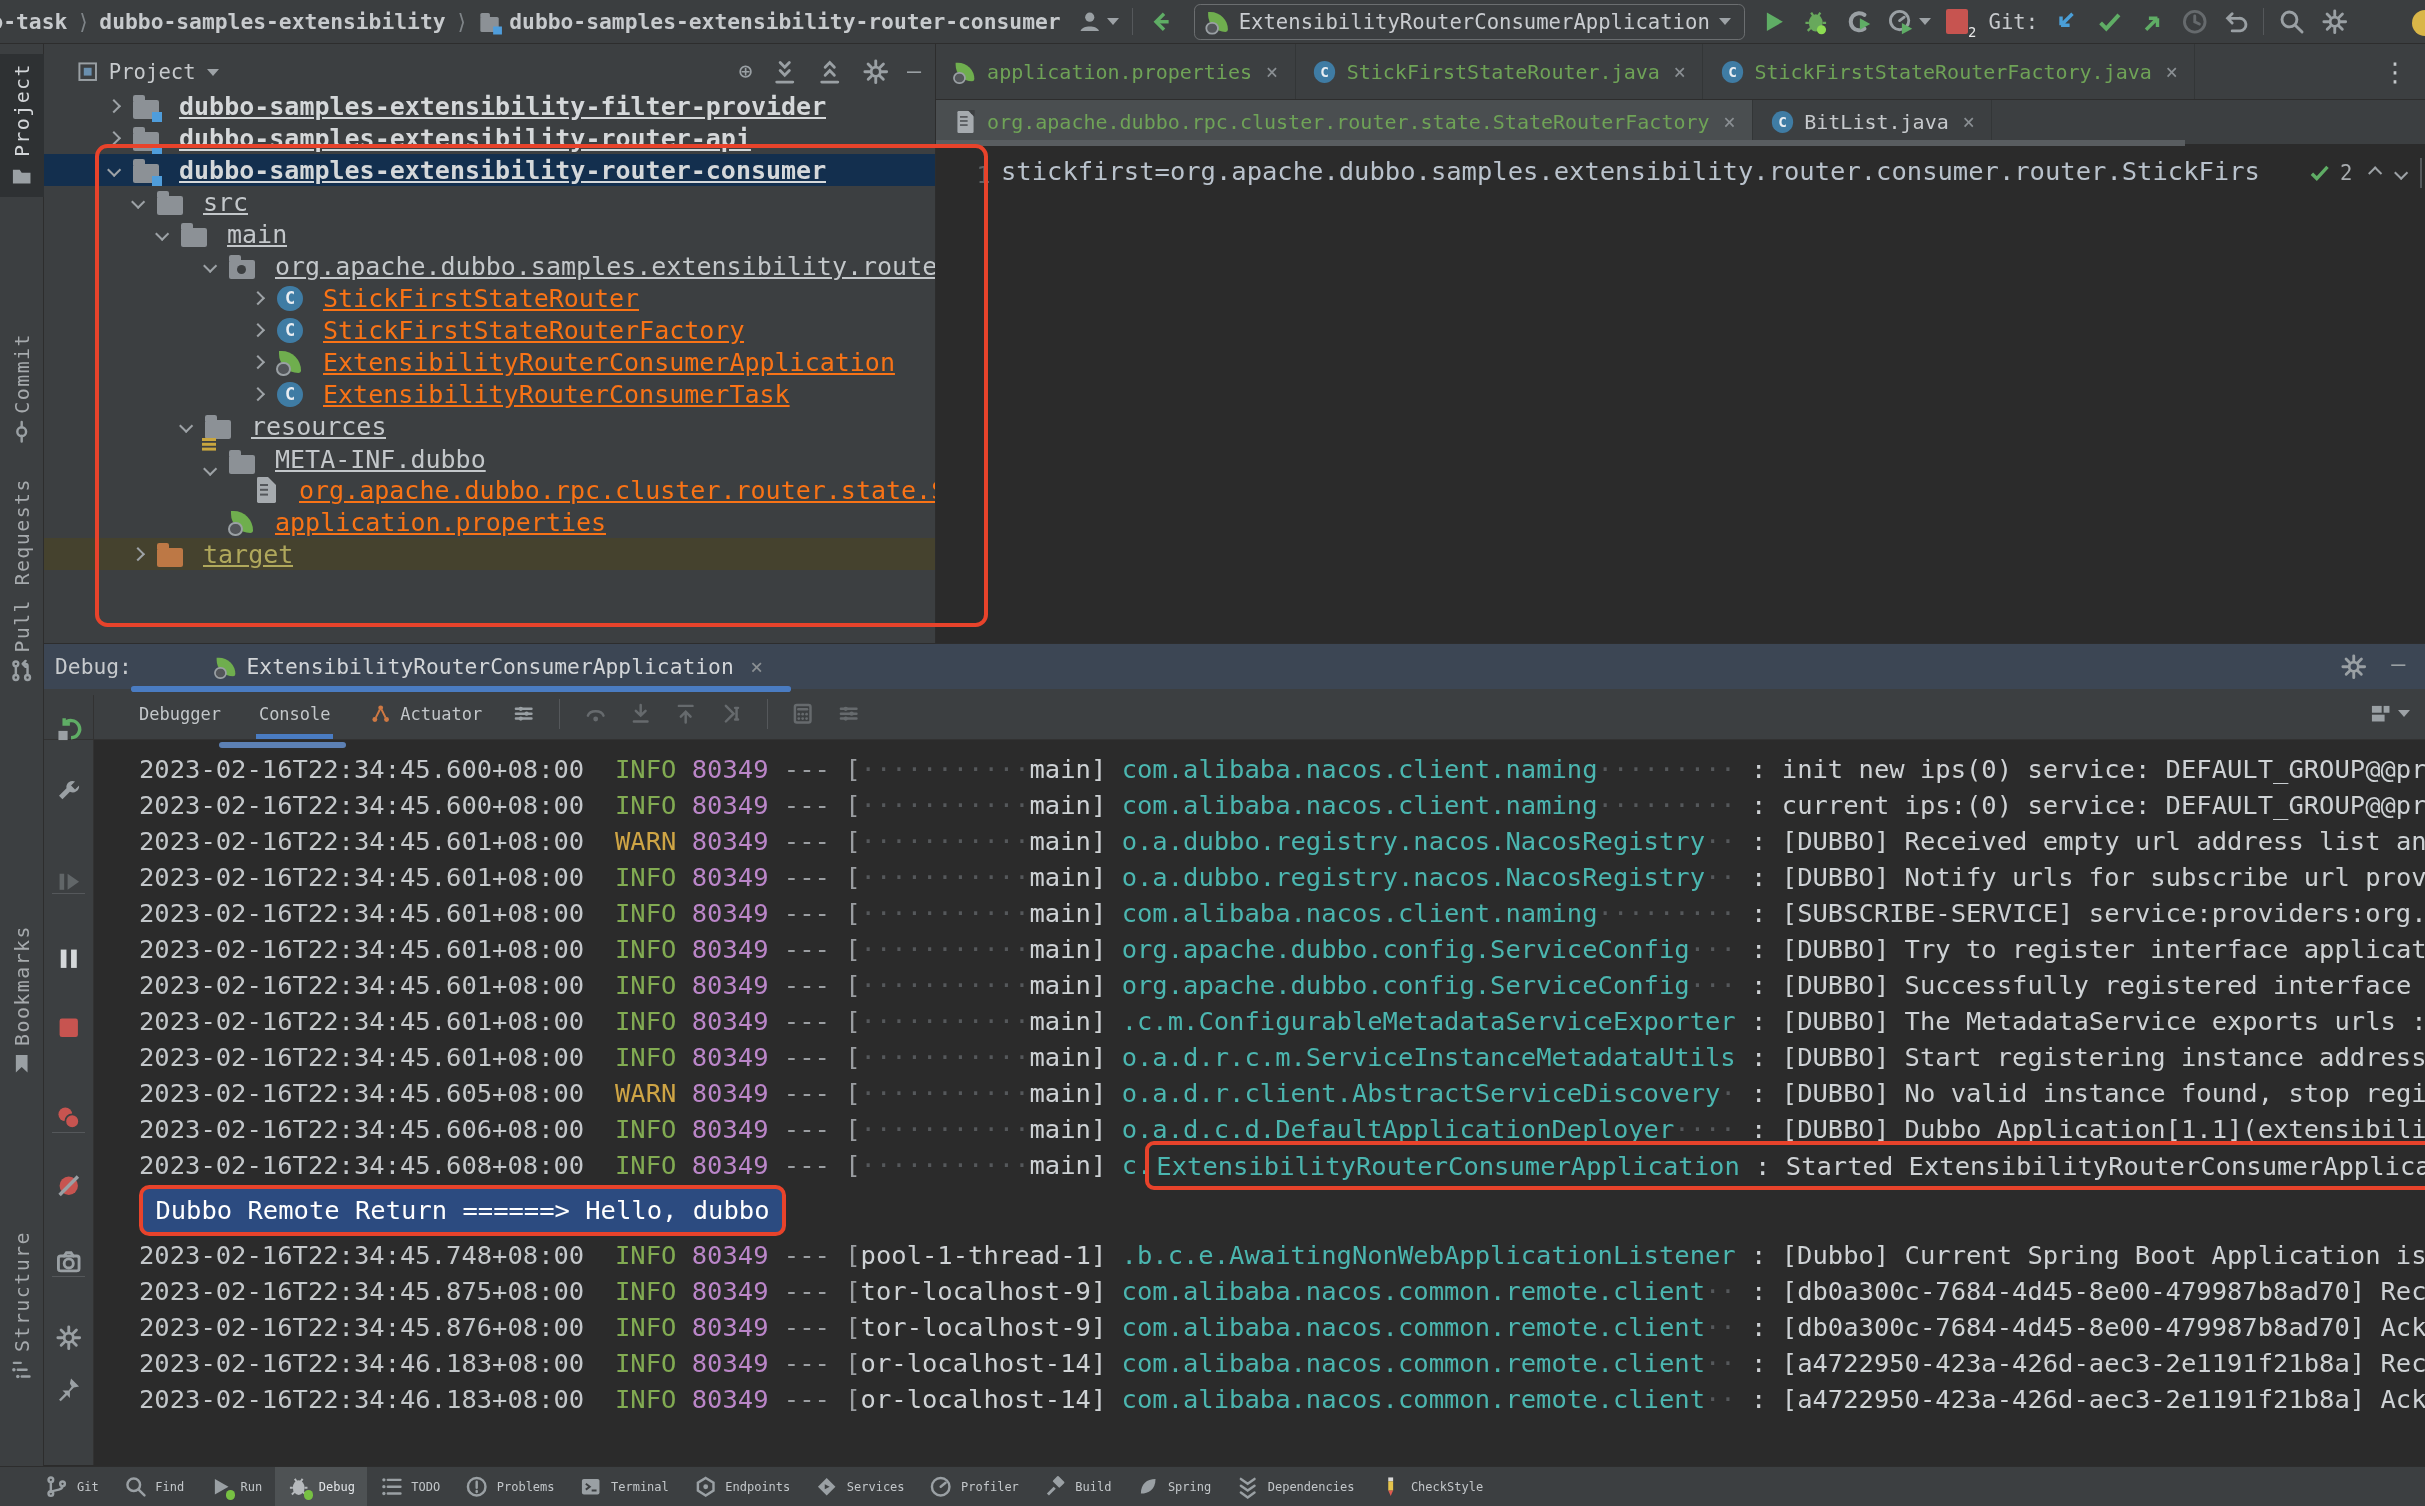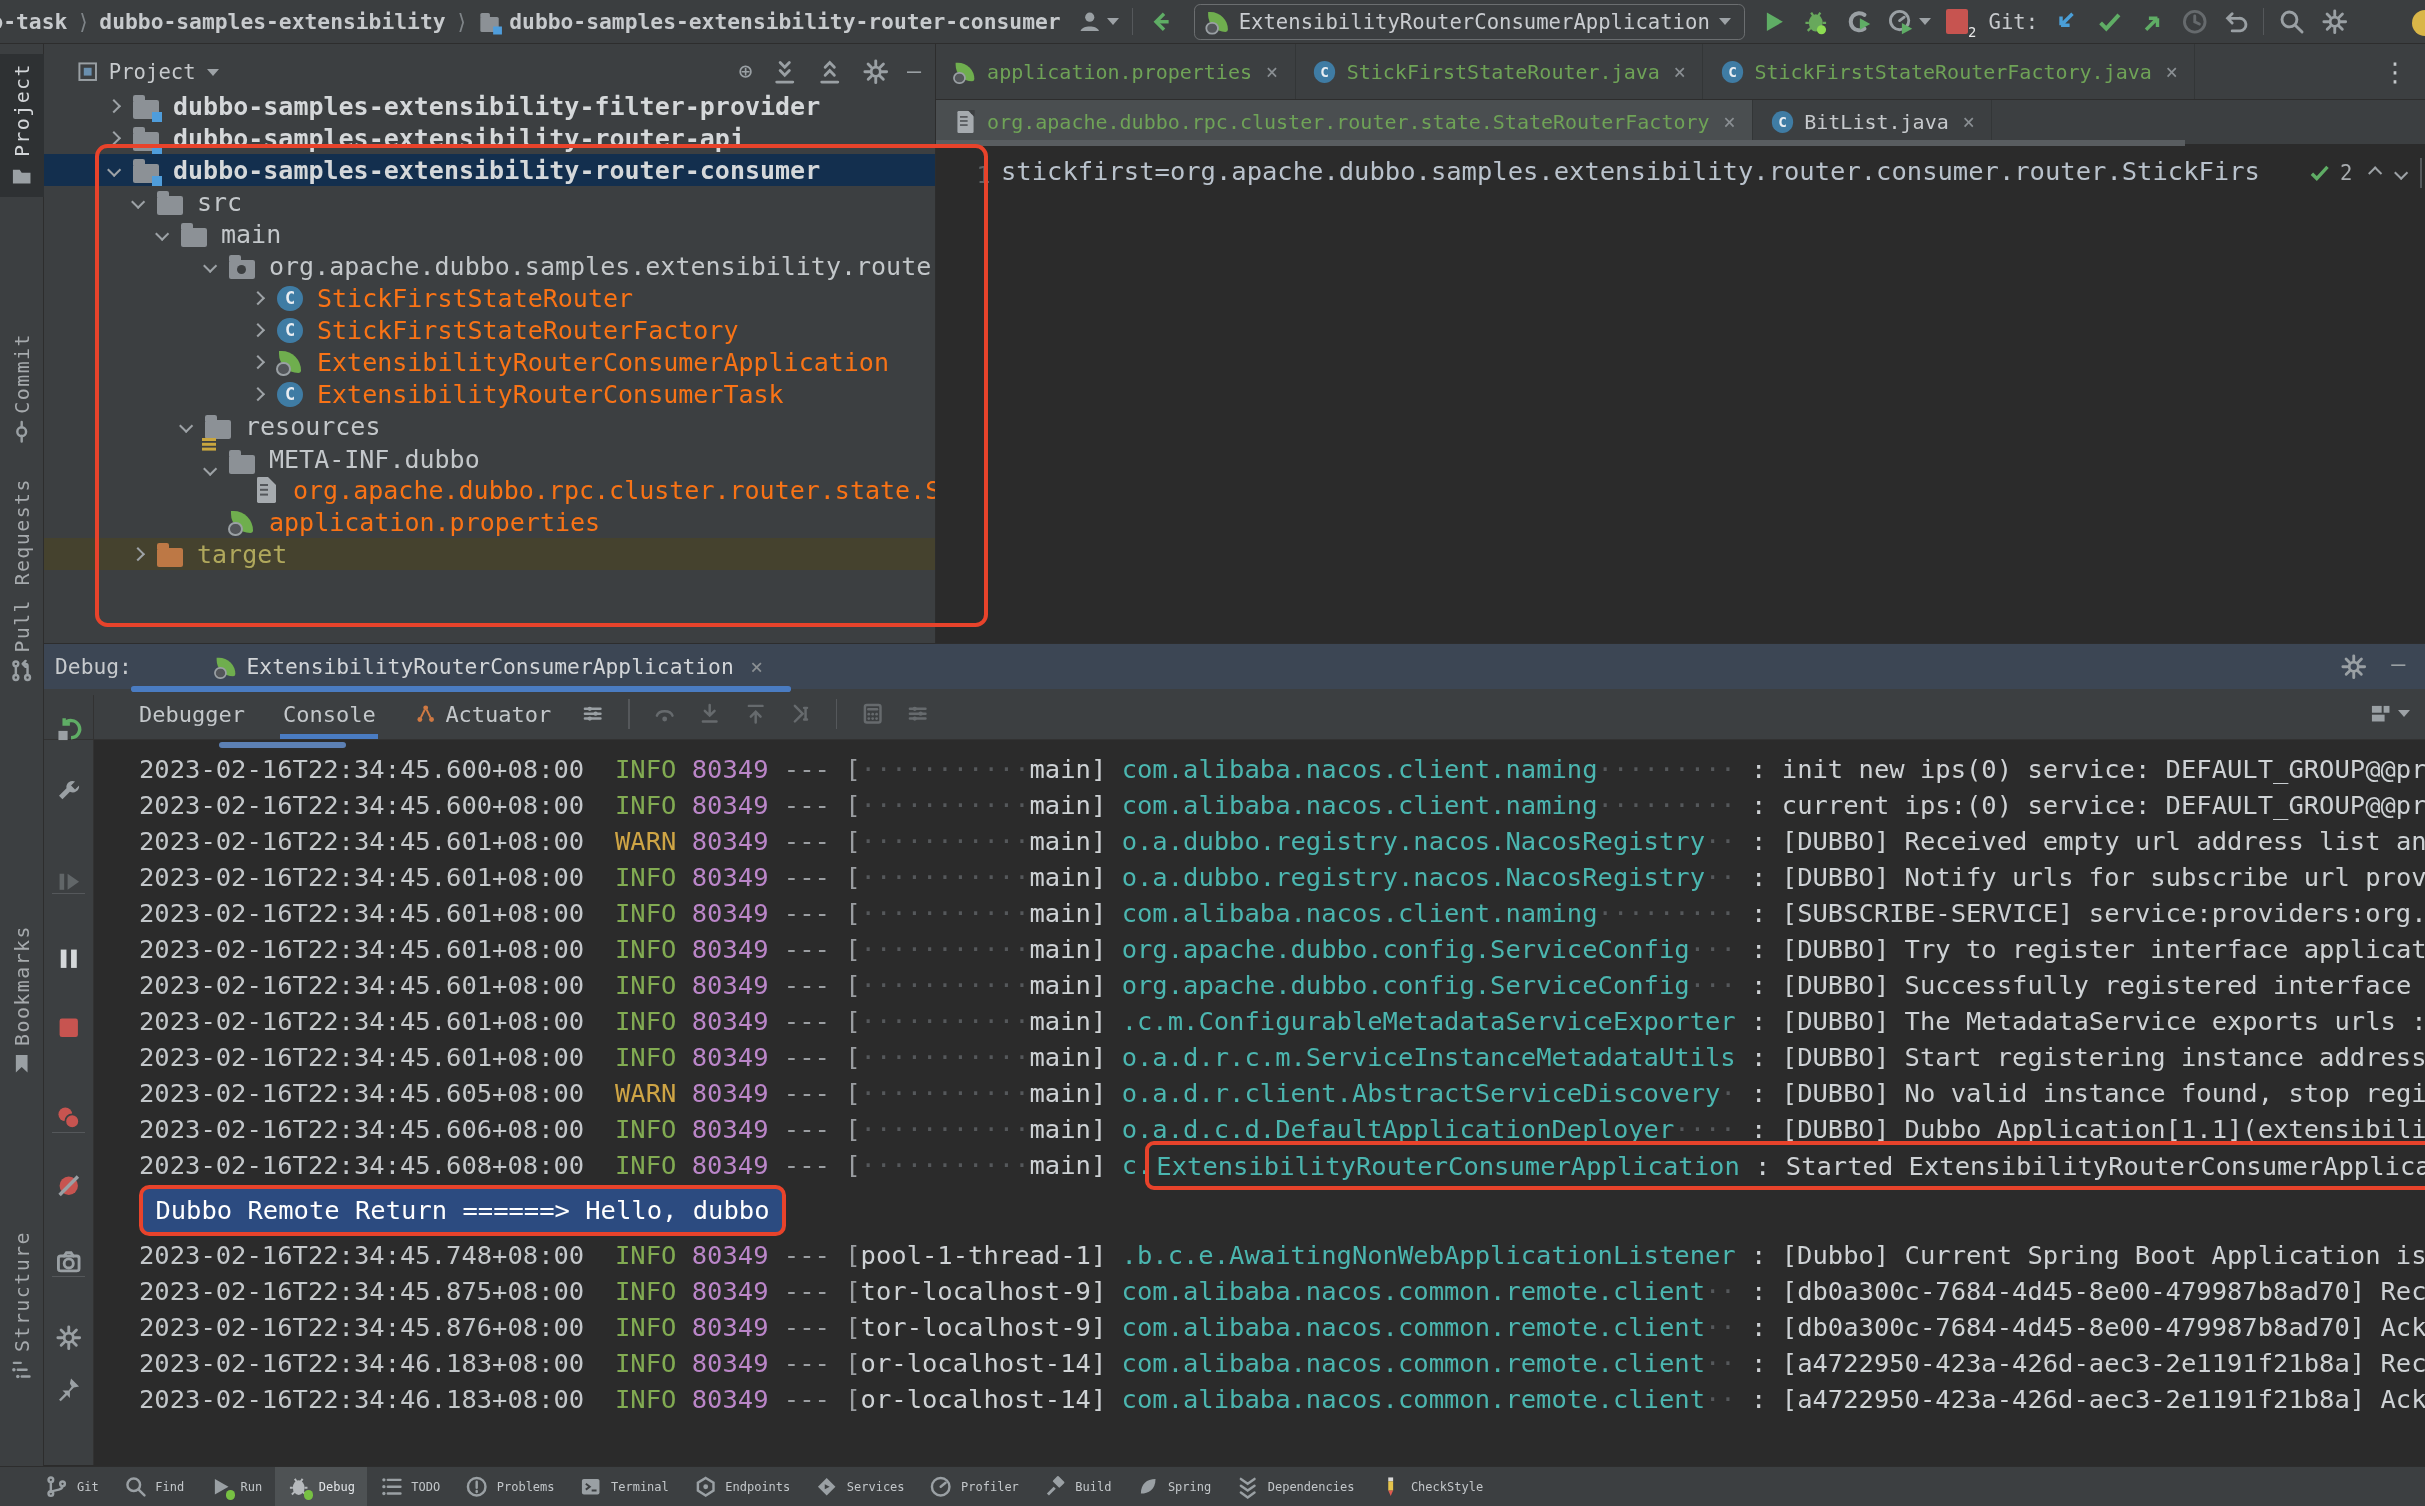--- a/index.html
+++ b/index.html
@@ -57,21 +57,21 @@
   
   .project { position:absolute; left:44px; top:44px; width:892px; height:599px; background:#3c3f41; border-right:1.4px solid #2d2d2d; overflow:hidden; }
   .proj-head { height:56px; display:flex; align-items:center; padding:0 13.8px; font-size:20.6px; color:#c7cacd; }
   .proj-head .title { margin:0 11px 0 9.6px; }
   .proj-head .spacer { flex:1; }
   .proj-head .ic { margin-left:18px; }
   .tree { position:absolute; top:56px; left:0; right:0; bottom:0; overflow:hidden; }
   .trow { display:flex; align-items:center; height:32px; white-space:nowrap; font-size:25px; color:#c3c7ca; }
   .trow .cvslot { width:29px; display:flex; justify-content:center; flex:0 0 auto; }
   .trow .icslot { width:34px; display:flex; justify-content:center; flex:0 0 auto; }
-  .trow .lbl { margin-left:10px; overflow:hidden; }
+  .trow .lbl { margin-left:16px; overflow:hidden;text-decoration:underline; }
   .trow.bold .lbl { font-weight:bold; color:#d5d8da; }
   .trow.added .lbl { color:#f97316; }
   .trow.excluded { background:#45422e; }
   .trow.excluded .lbl { color:#b0a85c; }
   .trow.sel { background:#132f4e; }
 
   
   .editor { position:absolute; left:936px; top:44px; width:1490px; height:599px; background:#2b2b2b; }
   .tabrow { display:flex; background:#3c3f41; align-items:stretch; }
   .tabrow.r1 { height:56px; border-bottom:1.4px solid #2d2d2d; }
@@ -91,21 +91,21 @@
   .inspect { position:absolute; right:4.1px; top:13.8px; display:flex; align-items:center; gap:8.3px; font-size:20.6px; color:#a7abae; }
   .inspect .bar { width:2.1px; height:30px; background:#55585b; margin-left:5.5px; }
 
   
   .debug { position:absolute; left:44px; top:643px; width:2382px; height:822px; background:#3c3f41; border-top:1.4px solid #2d2d2d; }
   .dbg-head { position:relative; height:45px; background:#3c4654; display:flex; align-items:center; font-size:21.3px; color:#c7cacd; padding-left:11px; }
   .dbg-head .sess { display:flex; align-items:center; gap:9.6px; margin-left:83px; color:#d2d5d8; }
   .dbg-head .x { color:#8a8f93; margin-left:6.9px; }
   .dbg-head .underline { position:absolute; left:87px; bottom:-2.8px; width:660px; height:5.5px; background:#4a7cc2; border-radius:2.8px; }
   .dbg-head .right { margin-left:auto; display:flex; gap:23.4px; padding-right:20.6px; }
-  .dbg-tools { height:51px; display:flex; align-items:center; gap:0; border-bottom:1.4px solid #323232; padding-left:76px; font-size:22px; }
+  .dbg-tools { height:51px; display:flex; align-items:center; gap:0; border-bottom:1.4px solid #323232; padding-left:76px; font-size:17px; }
   .dtab { position:relative; padding:0 19px; color:#c3c7ca; display:flex; align-items:center; gap:8.3px; height:100%; }
   .dtab.sel::after { content:""; position:absolute; left:16.5px; right:16.5px; bottom:0; height:4.8px; background:#4a7cc2; }
   .dbg-tools .ti { margin:0 11px; }
   .dbg-tools .dim { opacity:.45; }
   .dbg-tools .vsep { width:1.4px; height:30px; background:#55585b; margin:0 12.4px; }
   .dbg-tools .right { margin-left:auto; display:flex; align-items:center; gap:5.5px; padding-right:16.5px; }
   .dbg-left { position:absolute; left:0; top:51px; width:50px; bottom:0; border-right:1.4px solid #323232; }
   .dbg-left .ic { position:absolute; left:11px; }
   .dbg-left .hsep { position:absolute; left:8.3px; width:33px; height:1.4px; background:#55585b; }
   .console { position:absolute; left:50px; top:96px; right:0; bottom:0; background:#2b2b2b; overflow:hidden; padding:11px 0 0 45px; }

